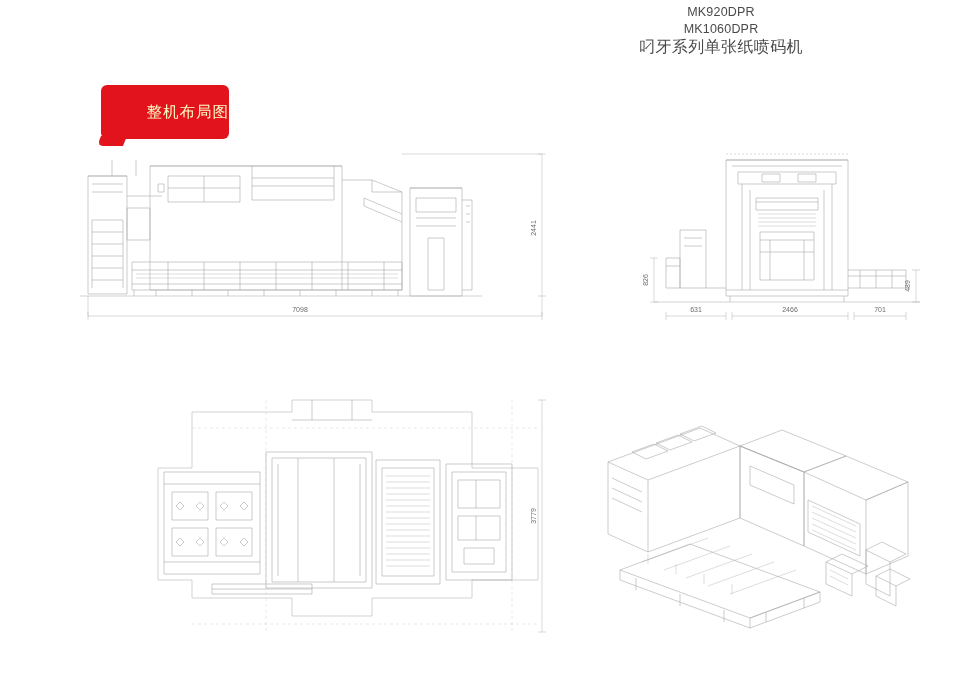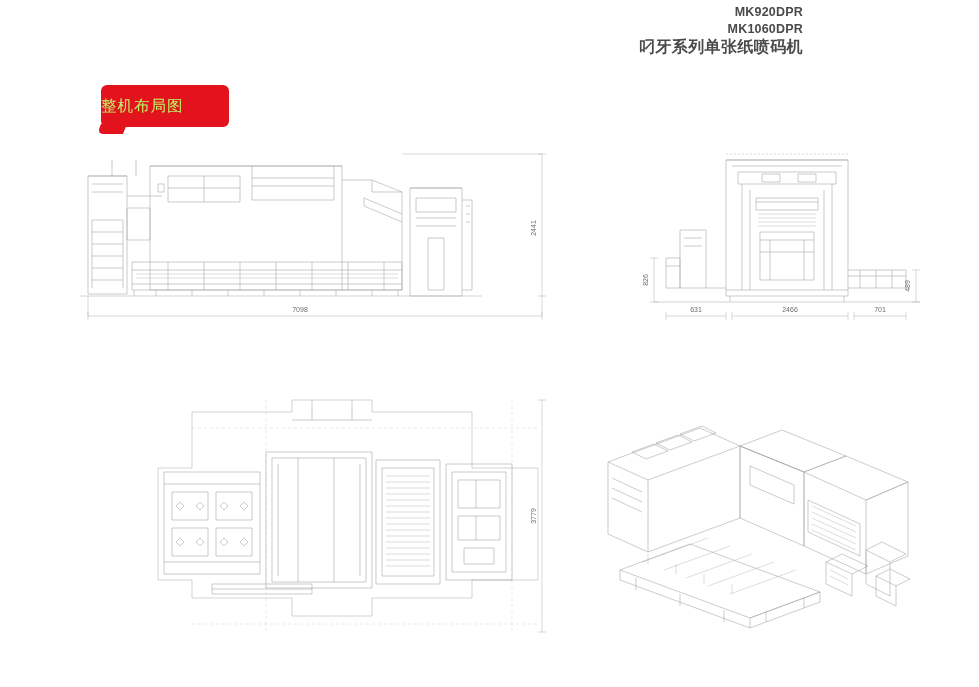--- a/index.html
+++ b/index.html
@@ -14,48 +14,47 @@
     font-family: "Liberation Sans", sans-serif;
     color: #333;
     overflow: hidden;
   }
 
   
   .model-block {
     position: absolute;
     top: 4px;
     right: 176px;
-    text-align: right;
+    text-align: center;
     line-height: 17px;
     font-size: 12.5px;
     color: #4a4a4a;
     letter-spacing: 0.2px;
-    font-weight: bold;
   }
   .model-block div { white-space: nowrap; }
   .model-block .cn {
     font-size: 16px;
     letter-spacing: 0.4px;
   }
 
   
   .title-tag {
     position: absolute;
     left: 101px;
     top: 85px;
     width: 128px;
-    height: 42px;
+    height: 54px;
     background: #e3131d;
     border-radius: 6px 6px 6px 6px;
-    color: #bef264;
+    color: #fef9c3;
     font-size: 15.5px;
     letter-spacing: 1px;
     display: flex;
     align-items: center;
-    justify-content: flex-start;
+    justify-content: flex-end;
   }
   .title-tag::after {
     content: "";
     position: absolute;
     left: 0px;
     bottom: -7px;
     width: 26px;
     height: 10px;
     background: #e3131d;
     border-radius: 0 0 0 6px;

